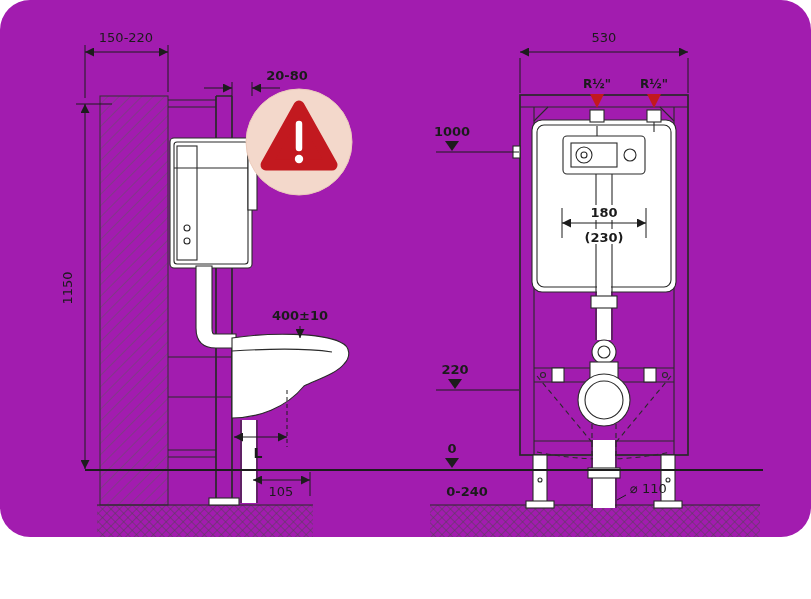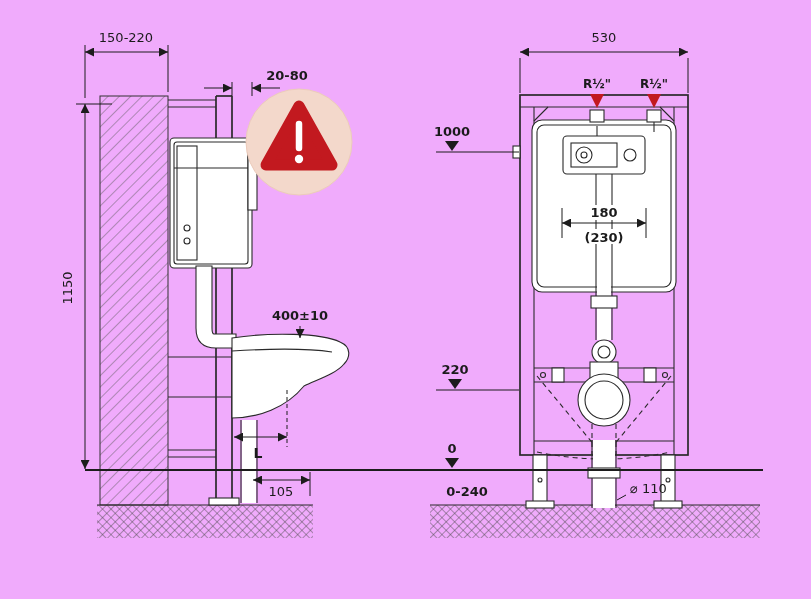--- a/index.html
+++ b/index.html
@@ -1,16 +1,16 @@
 <!DOCTYPE html>
 <html><head>
 <meta charset="utf-8">
 <style>
   html,body{margin:0;padding:0;background:#ffffff;}
-  .canvas{position:relative;width:811px;height:599px;background:#f0abfc;overflow:hidden;}
+  .canvas{position:relative;width:811px;height:537px;background:#a21caf;overflow:hidden;border-radius:30px;}
   svg{position:absolute;left:0;top:0;}
   svg text{font-family:"DejaVu Sans","Liberation Sans",sans-serif;fill:#1b1b1b;}
   .t{font-size:13px;}
   .t12{font-size:12px;}
   .t14{font-size:14px;}
   .b{font-weight:700;}
   .s{stroke:#2a2a2a;stroke-width:1.1;fill:none;}
   .s2{stroke:#2a2a2a;stroke-width:1.7;fill:none;}
   .w{fill:#ffffff;stroke:#2a2a2a;stroke-width:1.1;}
   .dim{stroke:#1c1c1c;stroke-width:1;fill:none;}

